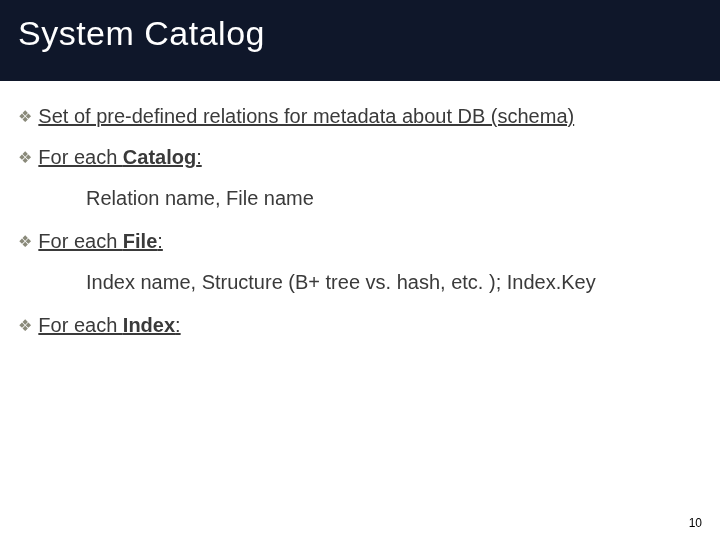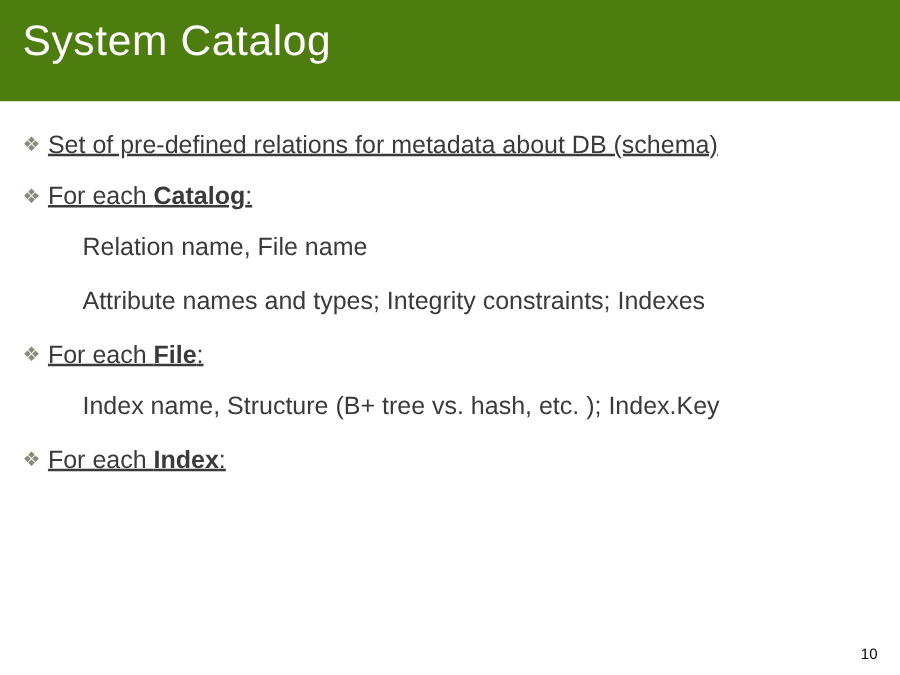--- a/index.html
+++ b/index.html
@@ -5,21 +5,21 @@
   * { margin: 0; padding: 0; box-sizing: border-box; }
   body {
     width: 720px;
     height: 540px;
     font-family: Arial, Helvetica, sans-serif;
     background: #ffffff;
     position: relative;
     overflow: hidden;
   }
   .header {
-    background: #4d7c0f;
+    background: #0f172a;
     color: #ffffff;
     padding: 14px 18px 28px 18px;
   }
   .header h1 {
     font-size: 34px;
     font-weight: 400;
     letter-spacing: 0.5px;
   }
   .content {
     padding: 22px 18px 0 18px;
@@ -35,21 +35,21 @@
   .bullet-icon {
     color: #8a8a7a;
     margin-right: 6px;
     font-size: 16px;
     position: relative;
     top: -1px;
   }
   .bullet-text { flex: 1; text-decoration: underline; }
   .bold { font-weight: 700; }
   .sub-row {
-    margin-left: 48px;
+    margin-left: 68px;
     font-size: 20px;
     line-height: 1.35;
     margin-bottom: 16px;
     color: #3a3a3a;
   }
   .page-number {
     position: absolute;
     bottom: 10px;
     right: 18px;
     color: #000000;
@@ -70,21 +70,20 @@
     <span class="bullet-text">Set of pre-defined relations for metadata about DB (schema)</span>
   </div>
 
   <div class="bullet-row">
     <span class="bullet-icon">❖</span>
     <span class="bullet-text">
       <span>For each </span><span class="bold">Catalog</span><span>:</span>
     </span>
   </div>
   <div class="sub-row">Relation name, File name</div>
-  <div class="sub-row">Attribute names and types; Integrity constraints; Indexes</div>
 
   <div class="bullet-row">
     <span class="bullet-icon">❖</span>
     <span class="bullet-text">
       <span>For each </span><span class="bold">File</span><span>:</span>
     </span>
   </div>
   <div class="sub-row">Index name, Structure (B+ tree vs. hash, etc. ); Index.Key</div>
 
   <div class="bullet-row">

